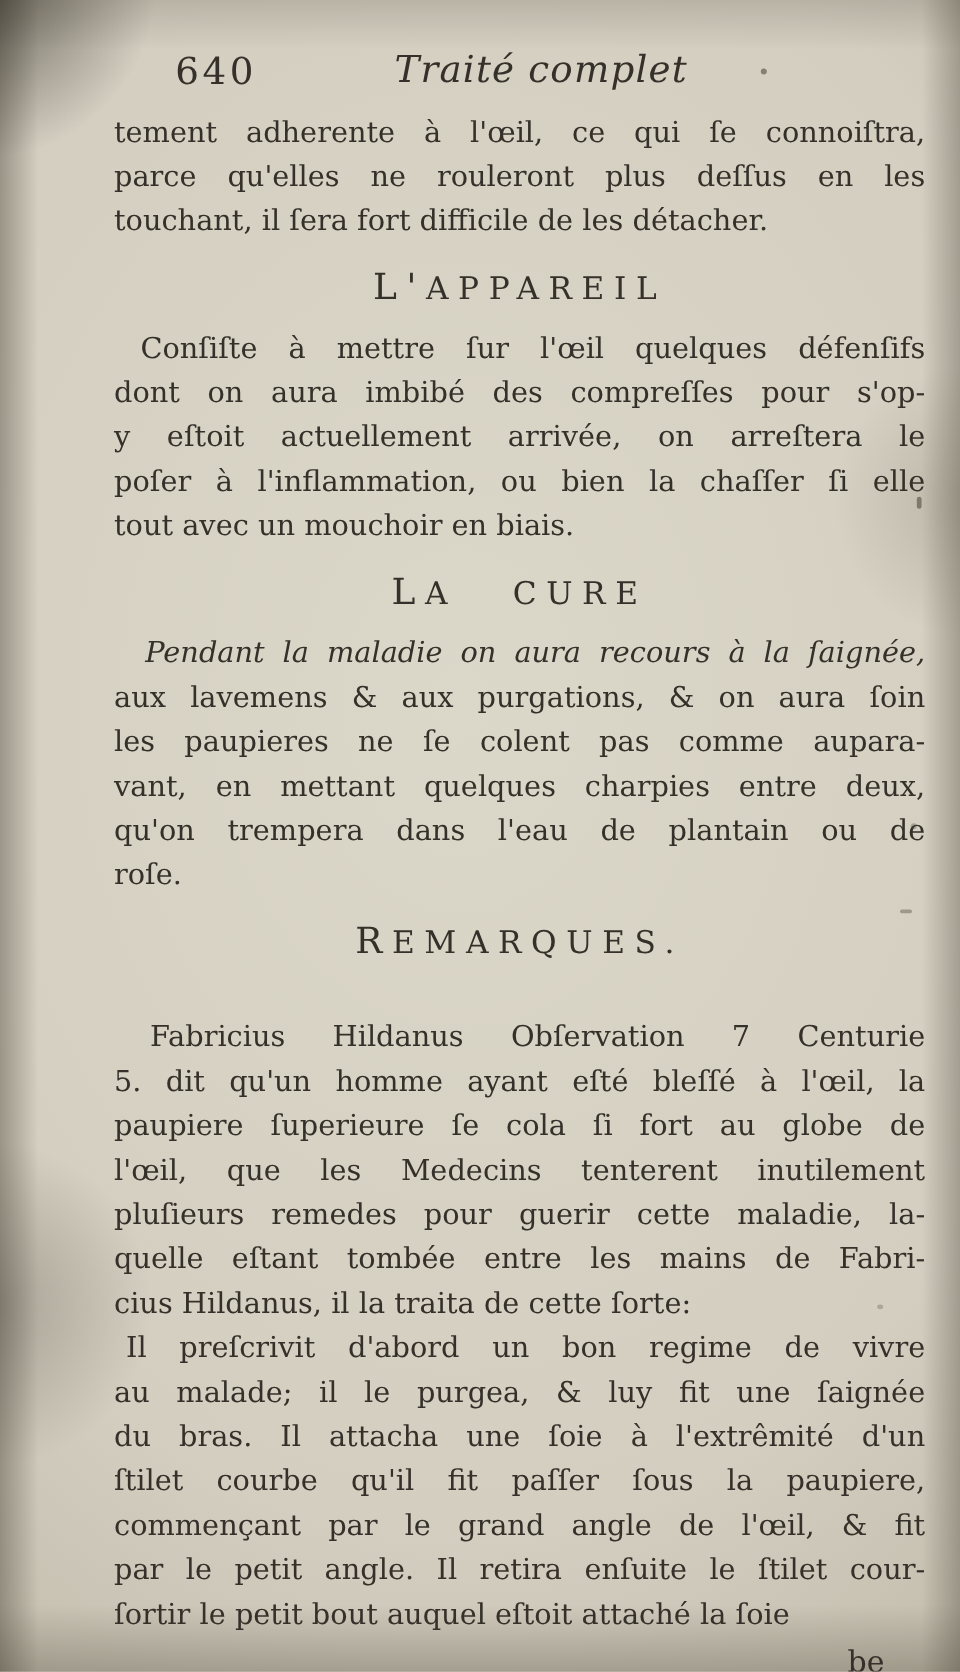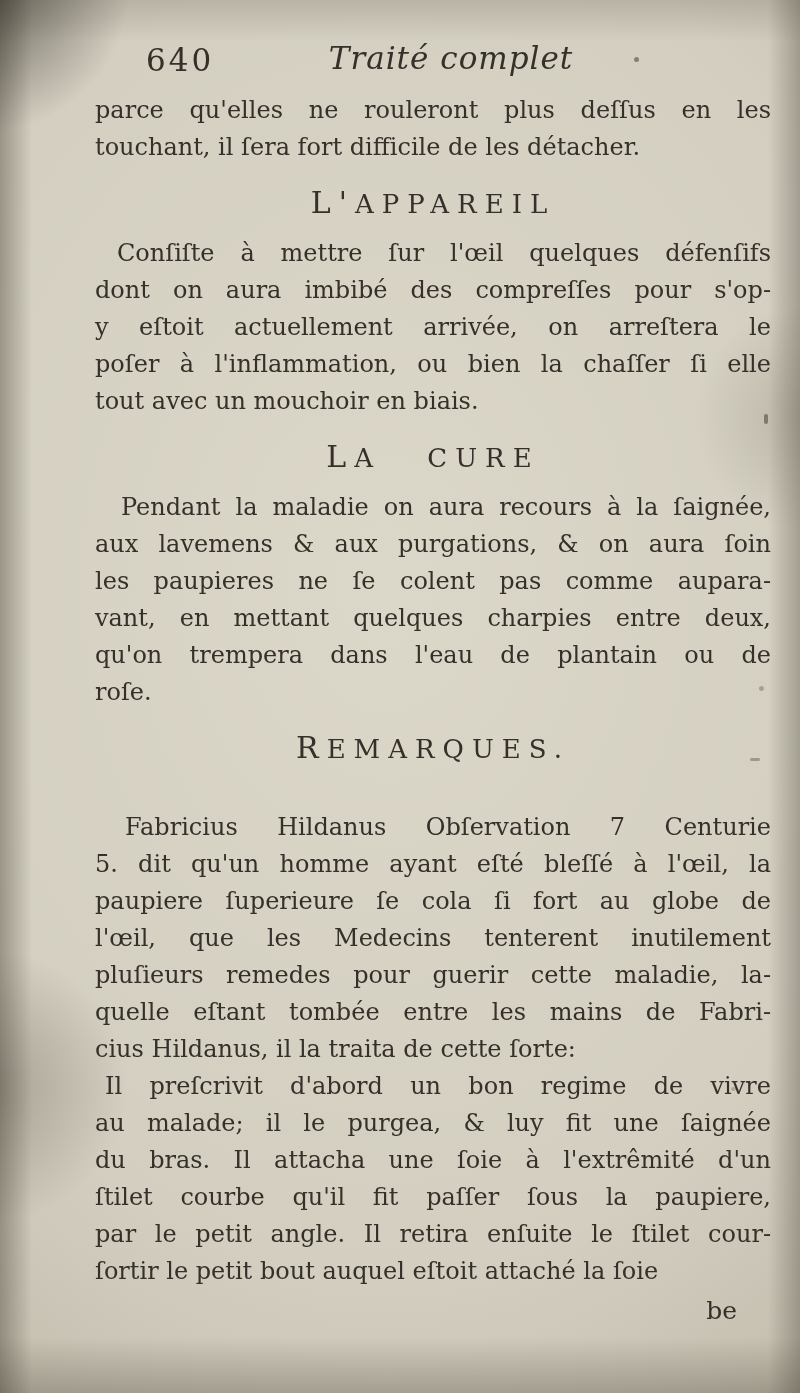--- a/index.html
+++ b/index.html
@@ -54,21 +54,21 @@
   }
   .para .line {
     text-align: justify;
     text-align-last: justify;
   }
   .para .line:last-child {
     text-align-last: left;
   }
   .ind10 .line:first-child { text-indent: 10px; }
   .ind22 .line:first-child { text-indent: 22px; }
-  .ind26 .line:first-child { text-indent: 26px; }
+  .ind26 .line:first-child { text-indent: 26px; font-style: italic; }
   .ind30 .line:first-child { text-indent: 30px; }
   .heading {
     text-align: center;
     font-size: 26px;
     letter-spacing: 8px;
     margin: 19px 0 15px 0;
     white-space: nowrap;
   }
   .heading::first-letter { font-size: 30px; }
   .h-cure { word-spacing: 30px; }
@@ -94,20 +94,21 @@
 <body>
 
 <div class="text-block">
 
   <div class="page-header">
     <span class="page-number">640</span>
     <span class="running-title">Traité complet</span>
   </div>
 
   <div class="para">
+      <div class="line">tement adherente à l'œil, ce qui ſe connoiſtra,</div>
       <div class="line">parce qu'elles ne rouleront plus deſſus en les</div>
       <div class="line">touchant, il ſera fort difficile de les détacher.</div>
     </div>
 
   <div class="heading">L'APPAREIL</div>
 
   <div class="para ind22">
       <div class="line">Conſiſte à mettre ſur l'œil quelques défenſifs</div>
       <div class="line">dont on aura imbibé des compreſſes pour s'op-</div>
       <div class="line">y eſtoit actuellement arrivée, on arreſtera le</div>
@@ -136,20 +137,21 @@
       <div class="line">pluſieurs remedes pour guerir cette maladie, la-</div>
       <div class="line">quelle eſtant tombée entre les mains de Fabri-</div>
       <div class="line">cius Hildanus, il la traita de cette ſorte:</div>
     </div>
 
   <div class="para ind10">
       <div class="line">Il preſcrivit d'abord un bon regime de vivre</div>
       <div class="line">au malade; il le purgea, &amp; luy fit une ſaignée</div>
       <div class="line">du bras. Il attacha une ſoie à l'extrêmité d'un</div>
       <div class="line">ſtilet courbe qu'il fit paſſer ſous la paupiere,</div>
+      <div class="line">commençant par le grand angle de l'œil, &amp; fit</div>
       <div class="line">par le petit angle. Il retira enſuite le ſtilet cour-</div>
       <div class="line">ſortir le petit bout auquel eſtoit attaché la ſoie</div>
     </div>
 
   <div class="catchword">be</div>
 
 </div>
 
 <div class="speck speck-1"></div>
 <div class="speck speck-2"></div>

